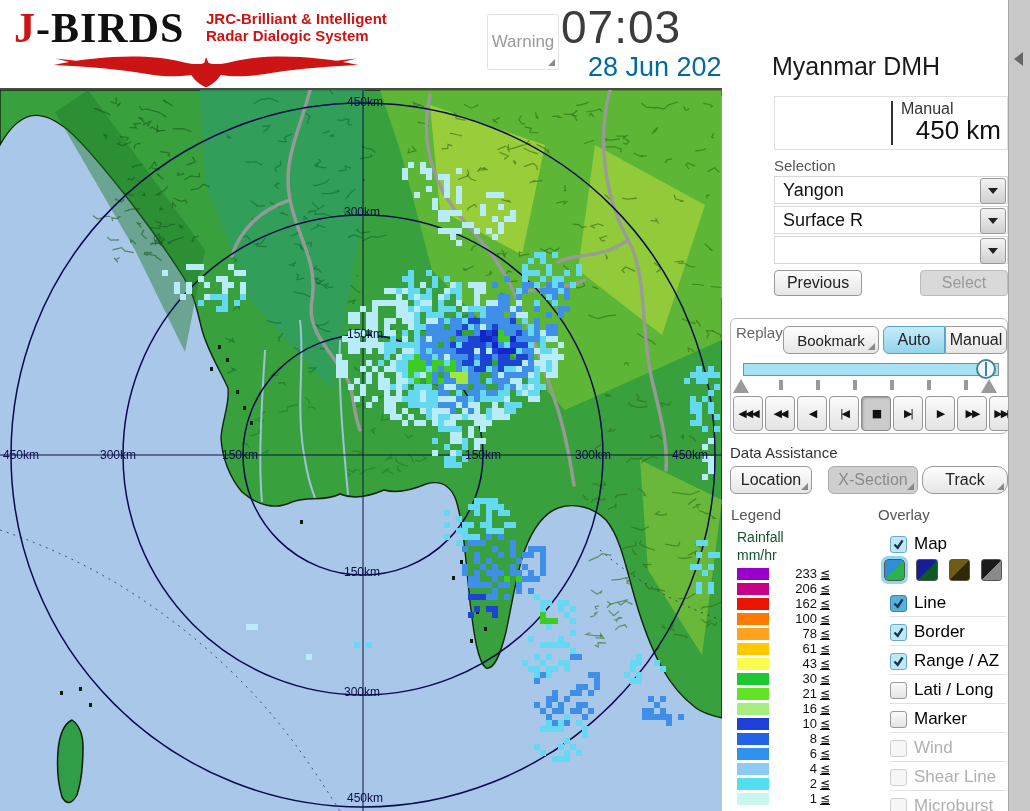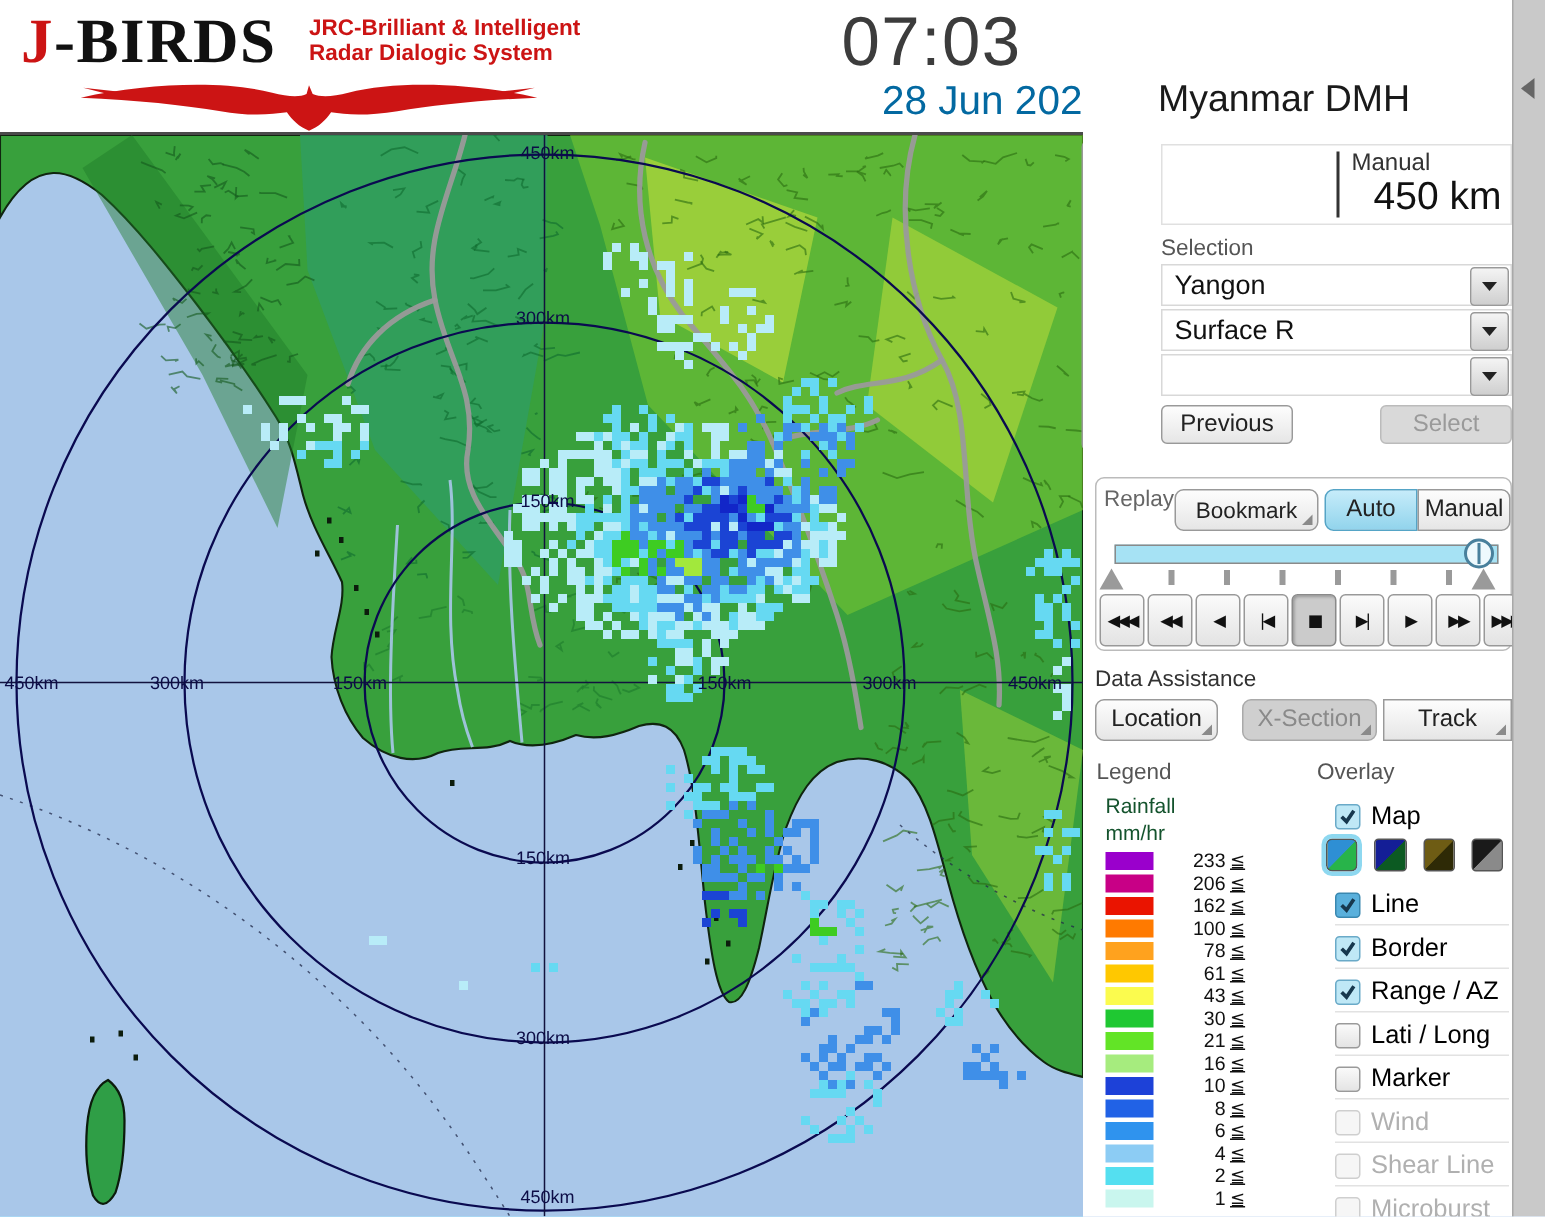--- a/index.html
+++ b/index.html
@@ -88,21 +88,21 @@
   #transport{position:absolute;left:2px;top:77px;display:flex;gap:2px;}
   .tp-btn{width:28px;height:33px;border:1px solid #999;border-radius:4px;
           background:linear-gradient(#fbfbfb,#e3e3e3);color:#111;font-size:11px;
           display:flex;align-items:center;justify-content:center;letter-spacing:-2px;white-space:nowrap;
           font-family:"DejaVu Sans",sans-serif;}
   .tp-btn.active{background:#cbcbcb;border-color:#8a8a8a;box-shadow:inset 1px 1px 2px rgba(0,0,0,.25);}
 
   #da-label{position:absolute;left:8px;top:444px;font-size:15px;color:#333;}
   #location-btn{position:absolute;left:8px;top:466px;width:82px;height:28px;border-radius:6px;}
   #xsection-btn{position:absolute;left:106px;top:466px;width:90px;height:28px;border-radius:6px;}
-  #track-btn{position:absolute;left:200px;top:466px;width:86px;height:28px;border-radius:0;}
+  #track-btn{position:absolute;left:200px;top:466px;width:86px;height:28px;border-radius:11px;}
 
   #legend-label{position:absolute;left:9px;top:506px;font-size:15px;color:#555;}
   #overlay-label{position:absolute;left:156px;top:506px;font-size:15px;color:#555;}
   #legend-title{position:absolute;left:15px;top:528px;font-size:14px;color:#14532d;line-height:18px;}
   #legend-rows{position:absolute;left:15px;top:566px;}
   .lg-row{height:15px;display:flex;align-items:center;}
   .lg-swatch{width:32px;height:12px;display:inline-block;}
   .lg-val{display:inline-block;width:48px;text-align:right;font-size:13px;color:#111;}
   .lg-le{display:inline-block;font-size:12px;color:#111;margin-left:3px;text-decoration:underline;}
 
@@ -141,20 +141,21 @@
         <div>Radar  Dialogic  System</div>
       </div>
       <svg id="eagle" width="380" height="36" viewBox="0 0 380 44">
         <path fill="#cc1414" d="M4,16 C60,4 120,2 160,12 C172,15 182,16 188,13 L190,6 L193,13
           C200,16 210,15 222,12 C262,2 322,4 376,16 C330,18 292,22 262,27 C238,31 220,30 208,28
           C204,34 198,40 190,43 C182,40 176,34 172,28 C158,30 140,31 118,27 C88,22 50,18 4,16 Z"></path>
         <path fill="#cc1414" d="M30,14 L6,8 L34,11 Z M350,14 L374,8 L346,11 Z"></path>
       </svg>
     </div>
 
+    <div id="warning-btn" class="corner">Warning</div>
 
     <div id="clock-time">07:03</div>
     <div id="clock-date">28 Jun 2021</div>
 
     <div id="header-rule"></div>
     <div id="header-rule2"></div>
   </div>
 
   <div id="map-area">
     <svg id="map-svg" width="722" height="721" viewBox="0 0 722 721">

